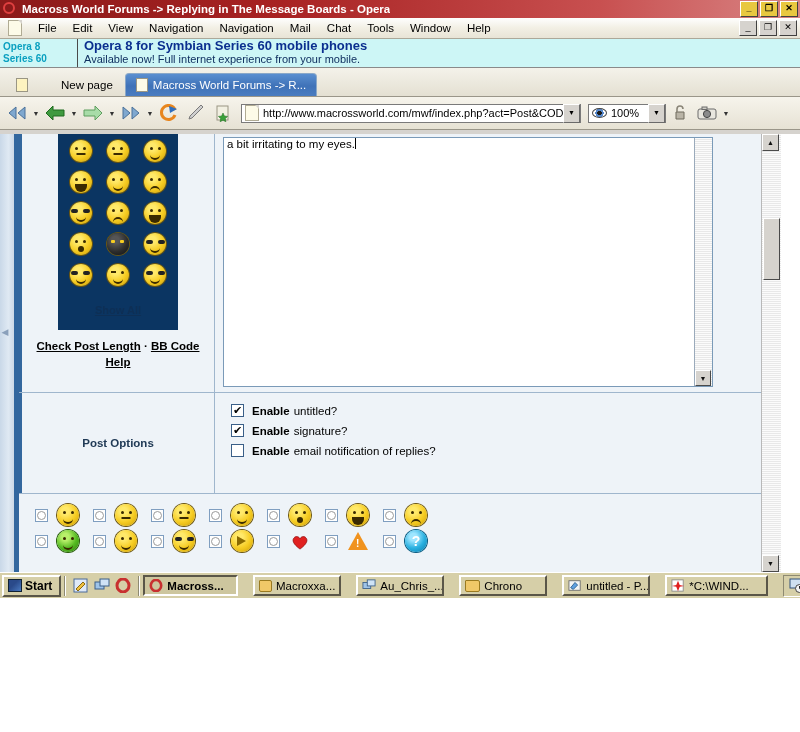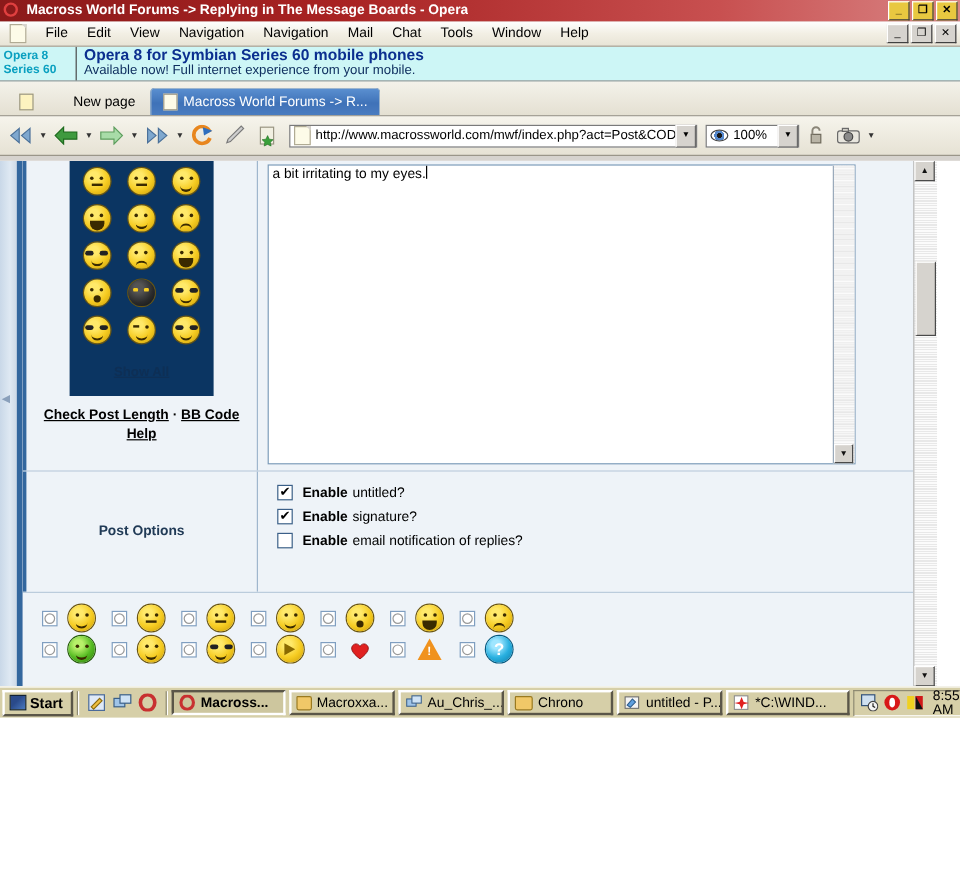--- a/index.html
+++ b/index.html
@@ -50,21 +50,21 @@
     border-left:4px solid transparent;border-top:4px solid #d6d3ce;}
   .menubar .mi{padding:1px 8px;color:#000;font-size:11.5px;white-space:nowrap;}
   .mdibtns{position:absolute;right:3px;top:2px;display:flex;gap:2px;}
 
   
   .adbar{
     height:28px;background:#cdf6f6;border-bottom:1px solid #8a8a8a;
     display:flex;align-items:stretch;
   }
   .ad-left{
-    width:64px;color:#0aa0c0;font-weight:bold;font-size:10px;line-height:12px;
+    width:78px;color:#0aa0c0;font-weight:bold;font-size:10px;line-height:12px;
     padding:2px 0 0 3px;border-right:1px solid #4a4a4a;box-sizing:border-box;
   }
   .ad-right{padding:0 0 0 6px;}
   .ad-title{color:#0b2f8f;font-weight:bold;font-size:13px;line-height:14px;white-space:nowrap;}
   .ad-sub{color:#103060;font-size:11px;line-height:13px;white-space:nowrap;}
 
   
   .tabbar{
     height:28px;background:linear-gradient(180deg,#f4f2ea 0%,#e4e0d2 100%);
     display:flex;align-items:flex-end;padding-left:6px;gap:2px;
@@ -242,21 +242,21 @@
     height:22px;margin-left:2px;padding:0 7px 0 4px;display:flex;align-items:center;gap:3px;
     background:#d6cfa8;border:2px solid;border-color:#fff #5a5648 #5a5648 #fff;
     font-weight:bold;font-size:12px;box-sizing:border-box;
   }
   .startflag{width:14px;height:13px;background:linear-gradient(135deg,#2a4a8a 40%,#4a7ac0 100%);
     border:1px solid #123;box-sizing:border-box;}
   .tb-sep{width:4px;height:20px;margin:0 3px;border-left:1px solid #8e8a72;border-right:1px solid #fff;}
   .qlaunch{display:flex;align-items:center;gap:5px;padding:0 4px;}
   .qicon{width:16px;height:15px;}
   .taskbtn{
-    height:21px;min-width:0;padding:0 4px;margin-right:3px;display:flex;align-items:center;gap:4px;
+    height:21px;min-width:0;padding:0 4px;margin-right:15px;display:flex;align-items:center;gap:4px;
     background:#d6cfa8;border:2px solid;border-color:#fff #5a5648 #5a5648 #fff;
     white-space:nowrap;overflow:hidden;box-sizing:border-box;flex:0 0 auto;
   }
   .taskbtn.active{
     border-color:#5a5648 #fff #fff #5a5648;background:#cdc69e;font-weight:bold;
   }
   .tray{
     margin-left:auto;height:22px;display:flex;align-items:center;gap:4px;padding:0 5px;
     border:1px solid;border-color:#8e8a72 #fff #fff #8e8a72;background:#d6cfa8;margin-right:2px;
     box-sizing:border-box;

